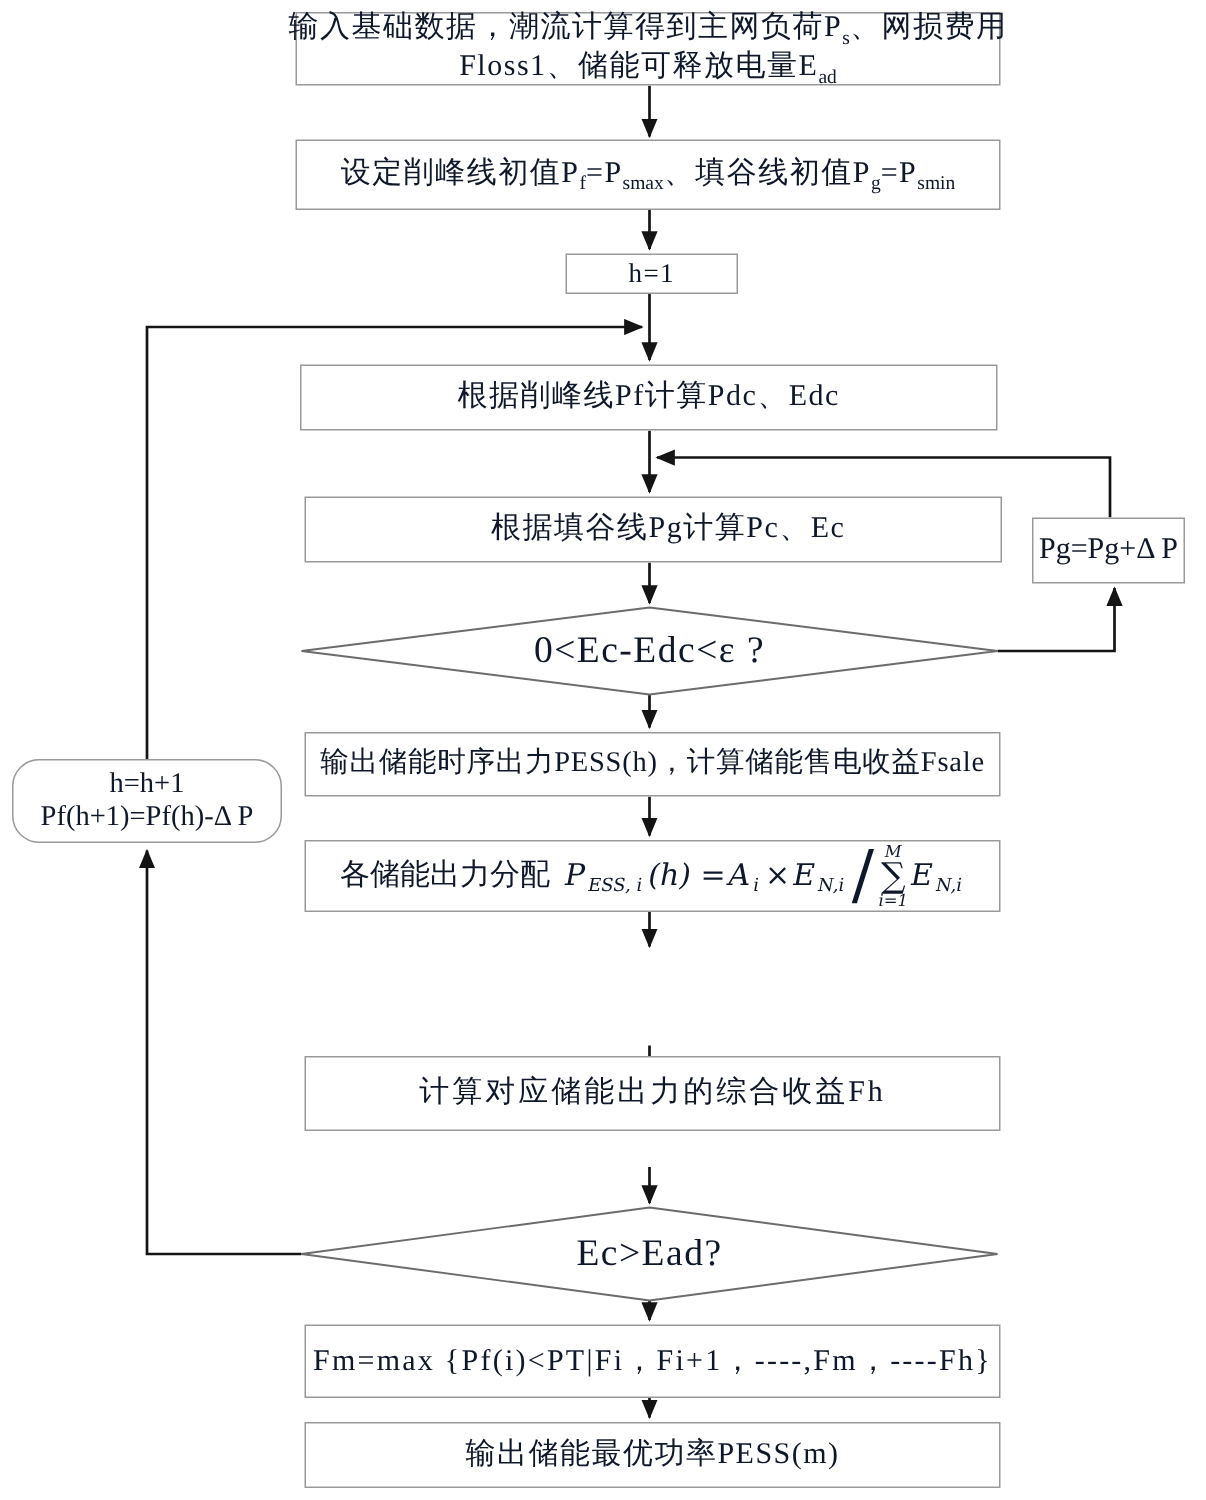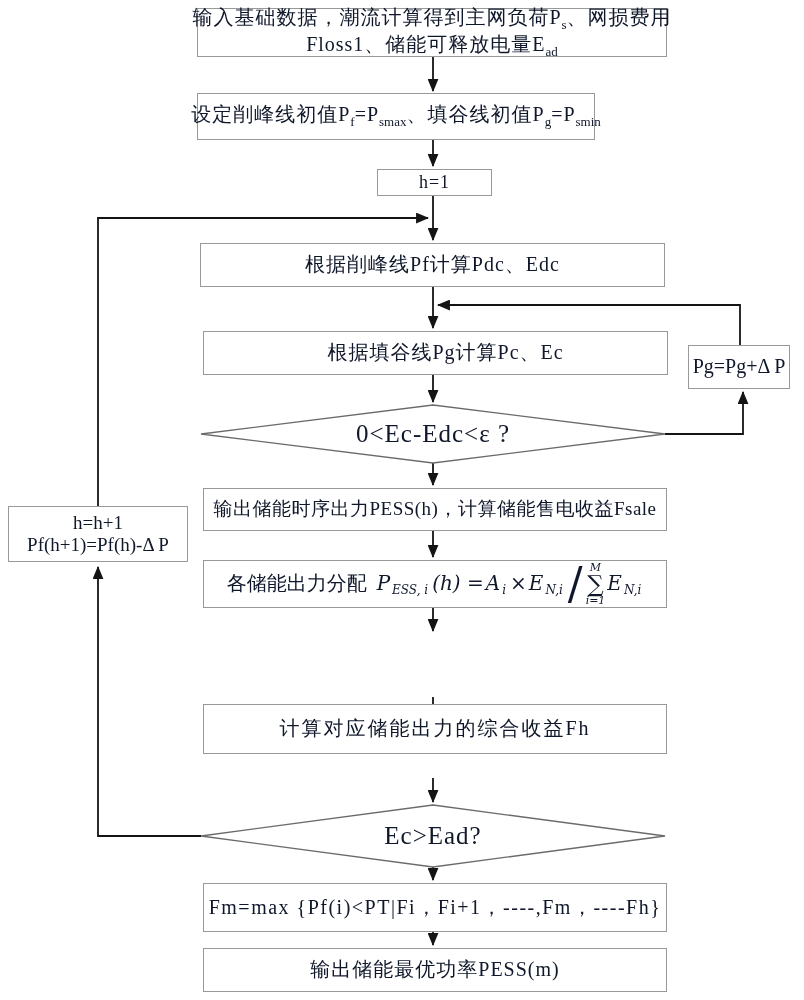--- a/index.html
+++ b/index.html
@@ -8,27 +8,27 @@
   svg.layer{position:absolute;left:0;top:0;}
   .b{position:absolute;box-sizing:border-box;background:#fff;border:1px solid #999;
      display:flex;flex-direction:column;align-items:center;justify-content:center;
      text-align:center;font-size:20px;line-height:1.18;letter-spacing:1px;}
   .dlabel{position:absolute;box-sizing:border-box;display:flex;align-items:center;justify-content:center;
      text-align:center;font-size:25px;background:transparent;border:none;letter-spacing:1px;}
   .ln{display:block;white-space:nowrap;}
   sub{font-size:13px;letter-spacing:0;}
   
   .n-input{left:197px;top:8px;width:470px;height:49px;line-height:1.15;}
-  .n-init{left:197px;top:93px;width:398px;height:47px;}
+  .n-init{left:197px;top:93px;width:470px;height:47px;}
   .n-h1{left:377px;top:169px;width:115px;height:27px;font-size:18px;}
   .n-peak{left:200px;top:243px;width:465px;height:44px;}
   .n-valley{left:203px;top:331px;width:465px;height:44px;padding-left:20px;}
   .n-pg{left:688px;top:345px;width:102px;height:44px;letter-spacing:0;}
   .n-d1label{left:253px;top:420px;width:360px;height:28px;}
-  .n-hupd{left:8px;top:506px;width:180px;height:56px;font-size:19px;letter-spacing:0;}
+  .n-hupd{left:8px;top:506px;width:180px;height:56px;font-size:19px;letter-spacing:0;border-radius:18px;}
   .n-out1{left:203px;top:488px;width:464px;height:43px;font-size:19px;letter-spacing:0.5px;}
   .n-alloc{left:203px;top:560px;width:464px;height:48px;letter-spacing:0;}
   .n-pf2{left:203px;top:634px;width:464px;height:63px;}
   .n-benefit{left:203px;top:704px;width:464px;height:50px;letter-spacing:2px;}
   .n-d2label{left:283px;top:822px;width:300px;height:28px;}
   .n-fm{left:203px;top:883px;width:464px;height:49px;letter-spacing:1.5px;}
   .n-out2{left:203px;top:948px;width:464px;height:44px;letter-spacing:1px;}
   
   .frow{display:flex;align-items:center;justify-content:center;gap:2px;white-space:nowrap;}
   .cjk{margin-right:8px;}

